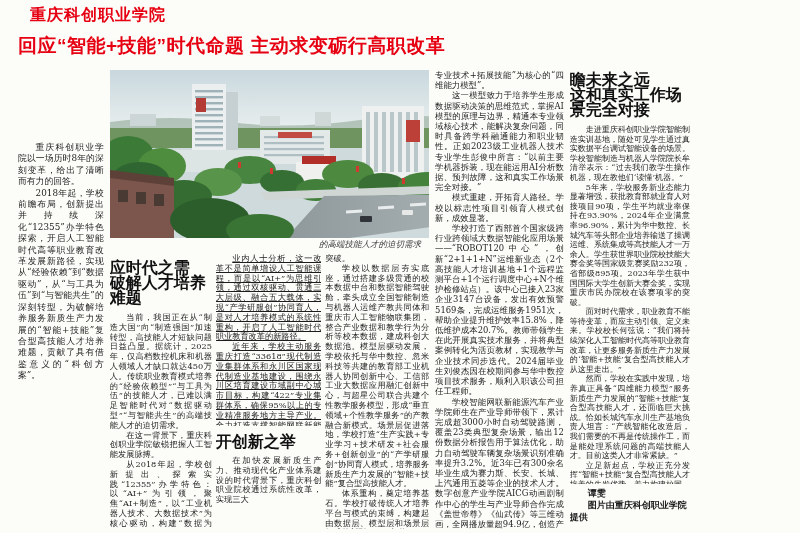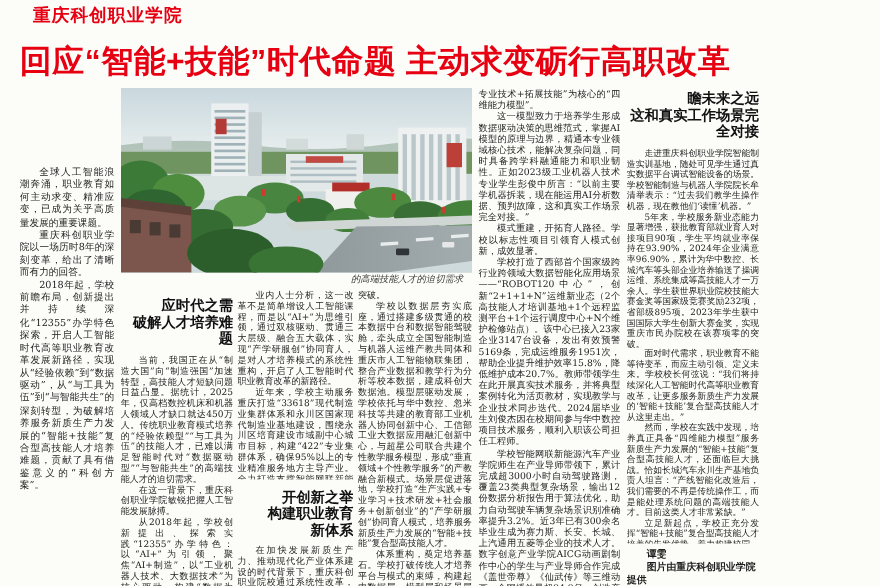--- a/index.html
+++ b/index.html
@@ -10,80 +10,79 @@
   }
   .page { position:relative; width:692px; height:533px; box-sizing:border-box; padding:5px 2px 0 18px; }
 
   
   .kicker {
     color:#e60012; font-family:"Liberation Sans",sans-serif;
     font-size:16px; font-weight:bold; line-height:19px; margin-left:12px; letter-spacing:1px;
   }
   .headline {
     color:#e60012; font-family:"Liberation Sans",sans-serif;
-    font-size:29px; font-weight:900; line-height:34px; letter-spacing:0.5px;
-    margin:15px 0 7px 0; white-space:nowrap;
+    font-size:19px; font-weight:900; line-height:34px; letter-spacing:0.5px;
+    margin:5px 0 7px 0; white-space:nowrap;
   }
 
   
   .bodygrid { display:flex; gap:6px; height:459px; }
   .col { overflow:hidden; }
   .col1 { width:100px; padding-top:72px; box-sizing:border-box; }
   .group { width:372px; }
   .col5 { width:150px; }
   .col6 { width:140px; display:flex; flex-direction:column; }
 
   p { margin:0; text-align:justify; text-indent:2em; }
   .col1 p { font-size:8.8px; line-height:11.4px; }
   .subcol p { font-size:8.2px; line-height:9.8px; }
   .col5 p { font-size:8.4px; line-height:10.2px; }
   .col6 p { font-size:8px;  line-height:9.6px; }
   p.cont { text-indent:0; }
 
   .sec-head {
     font-family:"Liberation Sans",sans-serif; font-weight:bold; color:#111;
-    font-size:13px; line-height:15px; text-align:right;
+    font-size:16px; line-height:15px; text-align:left;
   }
   .s1 { margin:6px 0 8px 0; }
-  .s2 { margin:8px 0 7px 16px; }
+  .s2 { margin:8px 0 7px 0; }
   .s3 { margin:2px 0 8px 0; }
 
   
   .photo { width:372px; height:168px; overflow:hidden; background:#cfdadd; }
   .photo svg { display:block; }
   .caption {
     font-size:8.5px; line-height:12px; font-style:italic; color:#3a3a3a;
     text-align:right; padding-right:8px;
   }
   .subcols { display:flex; gap:4px; margin-top:4px; height:275px; }
   .subcol { overflow:hidden; }
   .sc2 { width:118px; }
   .sc3 { width:122px; }
   .sc4 { width:120px; }
-  .sc3 .before { height:172px; overflow:hidden; }
+  .sc3 .before { height:172px; overflow:hidden;text-decoration:underline; }
 
   .col6 .paras { flex:1; overflow:hidden; }
   .byline { padding:3px 0 6px 0; }
   .byline div {
     font-size:9px; line-height:12px; font-weight:bold; text-indent:2em;
     font-family:"Liberation Sans",sans-serif;
   }
 </style>
 </head>
 <body>
 
 <div class="page">
 
   <div class="kicker">重庆科创职业学院</div>
   <h1 class="headline">回应“智能+技能”时代命题  主动求变砺行高职改革</h1>
 
   <div class="bodygrid">
 
     <div class="col col1">
-      <p>全球人工智能浪潮奔涌，职业教育如何主动求变、精准应变，已成为关乎高质量发展的重要课题。</p>
       <p>重庆科创职业学院以一场历时8年的深刻变革，给出了清晰而有力的回答。</p>
       <p>2018年起，学校前瞻布局，创新提出并持续深化“12355”办学特色探索，开启人工智能时代高等职业教育改革发展新路径，实现从“经验依赖”到“数据驱动”，从“与工具为伍”到“与智能共生”的深刻转型，为破解培养服务新质生产力发展的“智能+技能”复合型高技能人才培养难题，贡献了具有借鉴意义的“科创方案”。</p>
     </div>
 
     <div class="col group">
       <div class="photo">
         <svg width="372" height="168" viewBox="0 0 372 168" xmlns="http://www.w3.org/2000/svg">
           <defs>
             <linearGradient id="sky" x1="0" y1="0" x2="0" y2="1">
               <stop offset="0" stop-color="#c9d8de"></stop>
@@ -216,21 +215,20 @@
           <p>从2018年起，学校创新提出、探索实践“12355”办学特色：以“AI+”为引领，聚焦“AI+制造”，以“工业机器人技术、大数据技术”为核心驱动，构建“数据为基、模型为擎、场景为体”育人生态，打造“专业集群+产业学院+实训基地+实体公司+研发平台”五大育人载体，践行“产学研服创”五位一体协同育人模式，系统培养服务新质生产力发展的“智能+技能”复合型高技能人才。</p>
         </div>
 
         <div class="subcol sc3">
           <div class="before">
             <p>业内人士分析，这一改革不是简单增设人工智能课程，而是以“AI+”为思维引领，通过双核驱动、贯通三大层级、融合五大载体，实现“产学研服创”协同育人，是对人才培养模式的系统性重构，开启了人工智能时代职业教育改革的新路径。</p>
             <p>近年来，学校主动服务重庆打造“33618”现代制造业集群体系和永川区国家现代制造业基地建设，围绕永川区培育建设市域副中心城市目标，构建“422”专业集群体系，确保95%以上的专业精准服务地方主导产业。全力打造支撑智能网联新能源汽车、新一代电子信息制造业等万亿级产业发展的高技能人才“蓄水池”，为区域经济高质量发展持续注入新动能。</p>
           </div>
           <div class="sec-head s2">
             <div>开创新之举</div>
-            <div>构建职业教育新体系</div>
           </div>
           <p>在加快发展新质生产力、推动现代化产业体系建设的时代背景下，重庆科创职业院校通过系统性改革，实现三大</p>
         </div>
 
         <div class="subcol sc4">
           <p class="cont">突破。</p>
           <p>学校以数据层夯实底座，通过搭建多级贯通的校本数据中台和数据智能驾驶舱，牵头成立全国智能制造与机器人运维产教共同体和重庆市人工智能物联集团，整合产业数据和教学行为分析等校本数据，建成科创大数据池。模型层驱动发展，学校依托与华中数控、忽米科技等共建的教育部工业机器人协同创新中心、工信部工业大数据应用融汇创新中心，与超星公司联合共建个性教学服务模型，形成“垂直领域+个性教学服务”的产教融合新模式。场景层促进落地，学校打造“生产实践+专业学习+技术研发+社会服务+创新创业”的“产学研服创”协同育人模式，培养服务新质生产力发展的“智能+技能”复合型高技能人才。</p>
           <p>体系重构，奠定培养基石。学校打破传统人才培养平台与模式的束缚，构建起由数据层、模型层和场景层组成的新型“AI+”架构。</p>
           <p>能力重塑，创新培养模式。学校在二十余年长期实践的“3+1”育人模式基础上，迭代升级“数据思维+模型运用+</p>
         </div>

